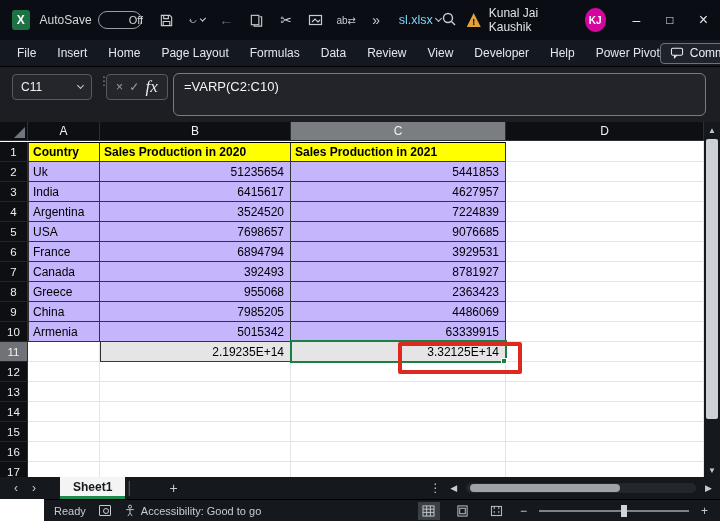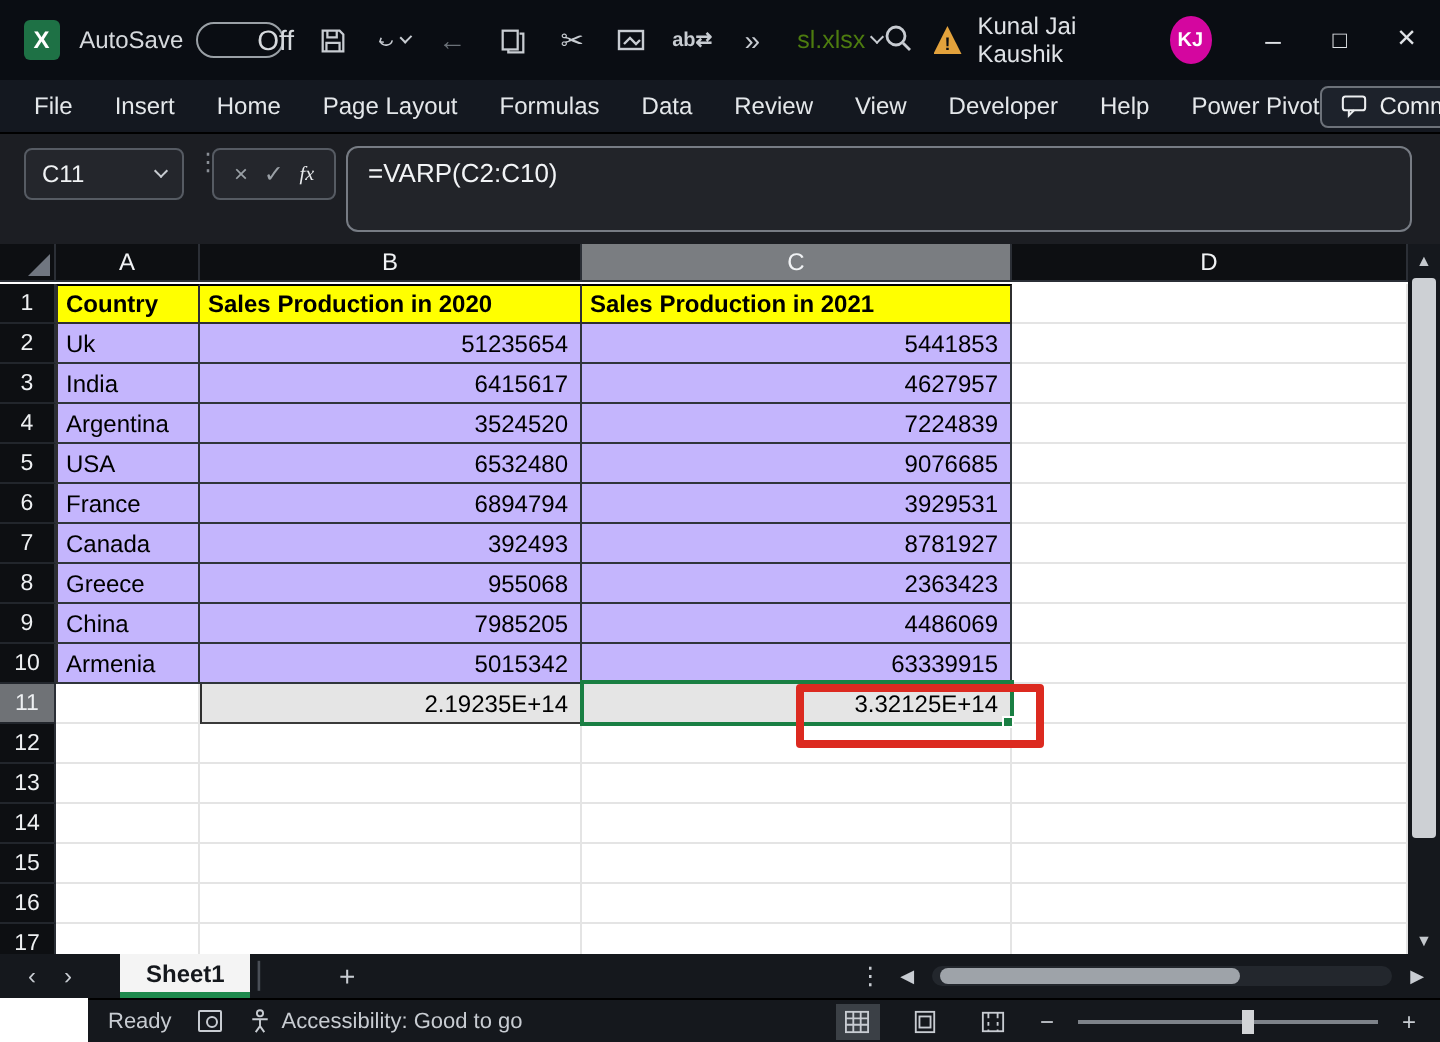--- a/index.html
+++ b/index.html
@@ -6,27 +6,27 @@
   html,body { width:720px; height:521px; }
   body { font-family:"Liberation Sans", sans-serif; background:#000; overflow:hidden; }
   .app { position:relative; width:720px; height:521px; background:#fff; overflow:hidden; }
 
   
   .titlebar { position:absolute; left:0; top:0; width:720px; height:40px; background:#0a0d13; display:flex; align-items:center; color:#d6d9dd; font-size:12px; }
   .xl-logo { width:20px; height:20px; margin:0 10px 0 12px; background:#1e7145; border-radius:3px; color:#fff; font-weight:bold; font-size:12px; display:flex; align-items:center; justify-content:center; }
   .autosave { display:flex; align-items:center; gap:6px; margin-right:10px; }
   .toggle { width:44px; height:18px; border:1px solid #9aa0a6; border-radius:9px; display:flex; align-items:center; padding:0 5px; gap:5px; }
   .knob { width:11px; height:11px; border-radius:50%; background:#e8eaed; }
-  .toggle-label { font-size:14px; color:#d6d9dd;margin-left:20px; }
+  .toggle-label { font-size:11px; color:#d6d9dd;margin-left:20px; }
   .qat { display:flex; align-items:center; gap:13px; margin-left:6px; }
   .qat .ic { width:17px; height:17px; display:flex; align-items:center; justify-content:center; color:#c8ccd2; font-size:14px; }
   .qat svg { stroke:#c8ccd2; fill:none; stroke-width:1.2; }
   .dim { color:#6b7178 !important; }
   .chev { display:inline-block; width:5px; height:5px; border-right:1.4px solid #c8ccd2; border-bottom:1.4px solid #c8ccd2; transform:rotate(45deg); margin-left:3px; margin-top:-3px; }
-  .filename { display:flex; align-items:center; margin-left:14px; font-size:12.5px; color:#4d7c0f; }
+  .filename { display:flex; align-items:center; margin-left:14px; font-size:12.5px; color:#7dd3fc; }
   .spacer { flex:1; }
   .search-ic { margin-right:10px; }
   .warn { width:16px; height:14px; background:#e3a23c; clip-path:polygon(50% 0,100% 100%,0 100%); display:flex; align-items:flex-end; justify-content:center; color:#0a0d13; font-size:9px; font-weight:bold; margin-right:8px; }
   .account-name { font-size:12px; color:#e0e3e7; margin-right:12px; }
   .avatar { width:24px; height:24px; border-radius:50%; background:#d4069f; color:#fff; font-size:10px; font-weight:bold; display:flex; align-items:center; justify-content:center; margin-right:14px; }
   .winbtn { width:38px; height:40px; display:flex; align-items:center; justify-content:center; color:#e0e3e7; font-size:14px; }
 
   
   .ribbon { position:absolute; left:0; top:40px; width:720px; height:27px; background:#141820; display:flex; align-items:center; border-bottom:1px solid #000; }
   .tabs { display:flex; align-items:center; gap:21px; padding-left:17px; }
@@ -34,21 +34,21 @@
   .ribbon-right { margin-left:auto; display:flex; align-items:center; gap:8px; padding-right:10px; }
   .comments-btn { display:flex; align-items:center; gap:6px; border:1px solid #6d727a; border-radius:4px; background:#1d222b; color:#eceef0; font-size:12px; padding:2px 9px; height:21px; }
 
   
   .fbar { position:absolute; left:0; top:67px; width:720px; height:55px; background:#1c1e23; }
   .namebox { position:absolute; left:12px; top:7px; width:80px; height:26px; background:#24262c; border:1px solid #565b63; border-radius:4px; display:flex; align-items:center; padding:0 8px; color:#f0f2f4; font-size:12px; }
   .namebox .chev { margin-left:auto; }
   .fbar-dots { position:absolute; left:98px; top:12px; color:#8a8f96; font-size:12px; letter-spacing:0; line-height:5px; text-align:center; }
   .fxgroup { position:absolute; left:106px; top:7px; width:62px; height:26px; background:#24262c; border:1px solid #565b63; border-radius:4px; display:flex; align-items:center; justify-content:space-around; padding:0 6px; }
   .fxgroup .g { color:#9aa0a6; font-size:12px; }
-  .fxgroup .fx { color:#e8eaed; font-style:italic; font-family:"Liberation Serif", serif; font-size:10px; }
+  .fxgroup .fx { color:#e8eaed; font-style:italic; font-family:"Liberation Serif", serif; font-size:17px; }
   .finput { position:absolute; left:173px; top:6px; width:533px; height:43px; background:#222429; border:1px solid #777c84; border-radius:6px; color:#f2f4f6; font-size:13px; padding:5px 0 0 10px; }
 
   
   .gridwrap { position:absolute; left:0; top:122px; width:704px; height:355px; background:#fff; overflow:hidden; }
   .grid { display:grid; grid-template-columns:28px 72px 191px 215px 198px; grid-auto-rows:20px; }
   .corner { height:19px; background:#0d0f12; position:relative; border-right:1px solid #2b2f36; border-bottom:1px solid #2b2f36; }
   .corner:after { content:""; position:absolute; right:2px; bottom:2px; border-left:11px solid transparent; border-bottom:11px solid #707680; }
   .colhdr { height:19px; background:#0d0f12; color:#f0f2f4; font-size:12px; display:flex; align-items:center; justify-content:center; border-right:1px solid #2b2f36; border-bottom:1px solid #2b2f36; }
   .colhdr.sel { background:#7a7d81; }
   .rowhdr { background:#0d0f12; color:#eef0f2; font-size:11.5px; display:flex; align-items:center; justify-content:center; border-right:1px solid #2b2f36; border-bottom:1px solid #22262c; }
@@ -134,21 +134,21 @@
             <path d="M5.5 12.5v1.5h8v-10h-2"></path>
           </svg>
       </span>
       <span class="ic">✂</span>
       <span class="ic">
         <svg width="16" height="14" viewBox="0 0 16 14">
             <rect x="1.5" y="2.5" width="12" height="9"></rect>
             <path d="M4 9 l3-3 3 3 2-2"></path>
           </svg>
       </span>
-      <span class="ic" style="font-size:10px;font-weight:bold;">ab⇄</span>
+      <span class="ic" style="font-size:10px;">ab⇄</span>
       <span class="ic">»</span>
     </div>
     <div class="filename">
       <span>sl.xlsx</span>
       <span class="chev"></span>
     </div>
     <div class="spacer"></div>
     <span class="ic search-ic">
       <svg width="16" height="16" viewBox="0 0 16 16" style="stroke:#c8ccd2;fill:none;stroke-width:1.4;">
           <circle cx="7" cy="7" r="4.5"></circle>
@@ -226,21 +226,21 @@
         <div class="cell blue num">6415617</div>
         <div class="cell blue num">4627957</div>
         <div class="cell"></div>
         <div class="rowhdr">4</div>
         <div class="cell blue bl">Argentina</div>
         <div class="cell blue num">3524520</div>
         <div class="cell blue num">7224839</div>
         <div class="cell"></div>
         <div class="rowhdr">5</div>
         <div class="cell blue bl">USA</div>
-        <div class="cell blue num">6532480</div>
+        <div class="cell blue num">7698657</div>
         <div class="cell blue num">9076685</div>
         <div class="cell"></div>
         <div class="rowhdr">6</div>
         <div class="cell blue bl">France</div>
         <div class="cell blue num">6894794</div>
         <div class="cell blue num">3929531</div>
         <div class="cell"></div>
         <div class="rowhdr">7</div>
         <div class="cell blue bl">Canada</div>
         <div class="cell blue num">392493</div>

